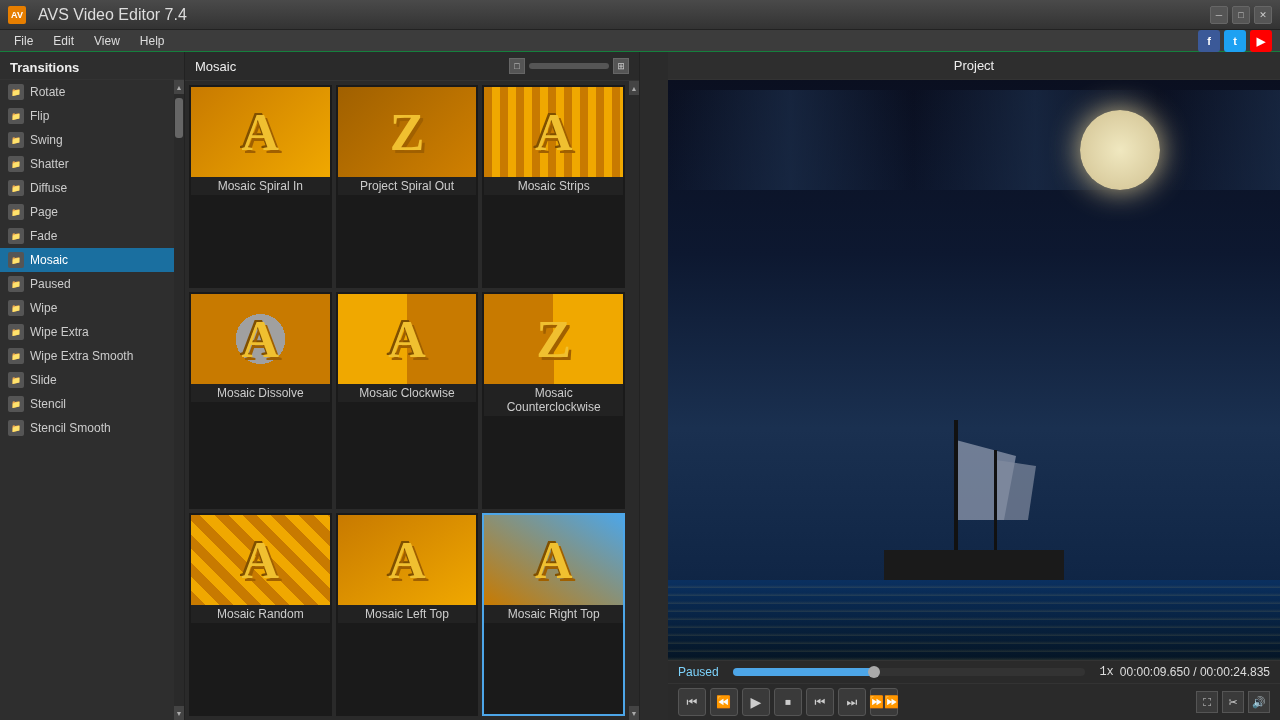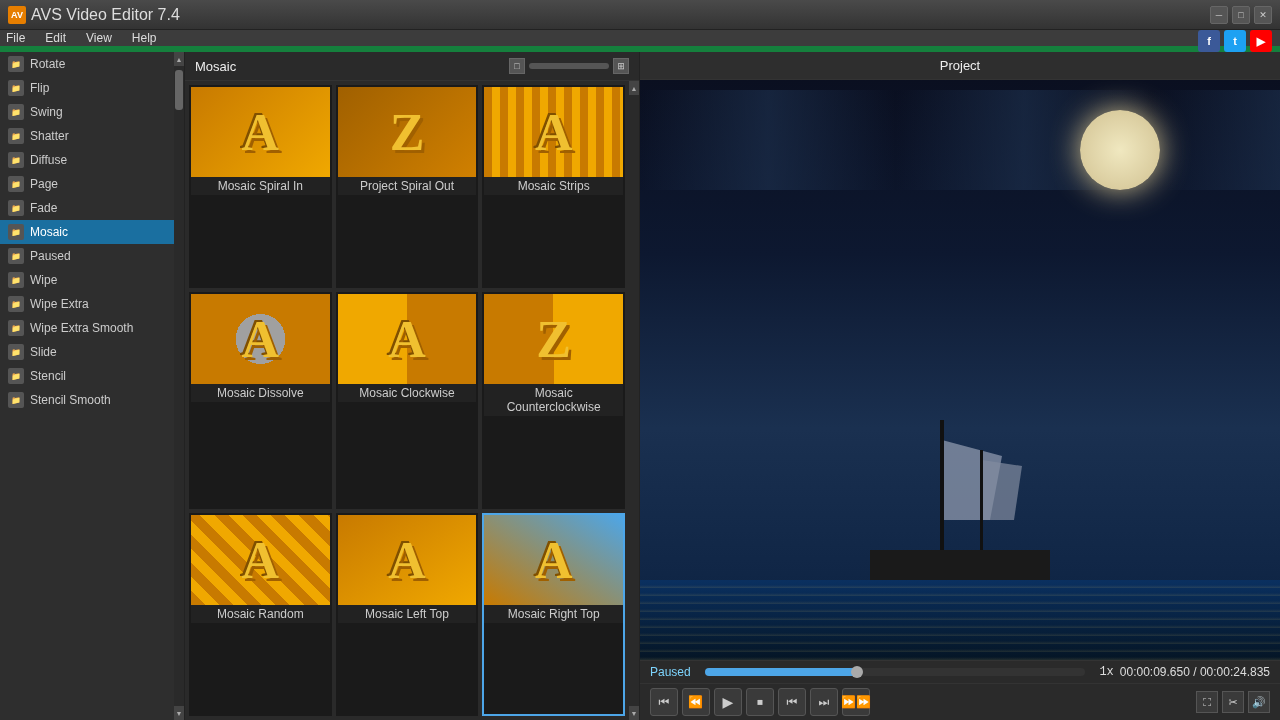--- a/index.html
+++ b/index.html
@@ -1,27 +1,27 @@
 <!DOCTYPE html>
 <html><head>
   <meta charset="utf-8">
   <style>
     * { margin: 0; padding: 0; box-sizing: border-box; }
     body { width: 1280px; height: 720px; overflow: hidden; background: #2b2b2b; font-family: 'Segoe UI', Arial, sans-serif; font-size: 12px; color: #eee; user-select: none; }
 
     
     #titlebar { height: 30px; background: linear-gradient(to bottom, #4a4a4a, #333); display: flex; align-items: center; justify-content: space-between; padding: 0 8px; border-bottom: 1px solid #222; }
-    #titlebar-left { display: flex; align-items: center; gap: 5px; }
+    #titlebar-left { display: flex; align-items: center; gap: 12px; }
     #titlebar-icon { width: 18px; height: 18px; background: #e67e00; border-radius: 2px; display: flex; align-items: center; justify-content: center; font-size: 9px; color: white; font-weight: bold; }
     #titlebar-title { color: #ddd; font-size: 16px; }
     #titlebar-controls { display: flex; gap: 4px; }
     .tb-btn { width: 18px; height: 18px; background: #555; border: 1px solid #666; border-radius: 2px; display: flex; align-items: center; justify-content: center; font-size: 9px; color: #ccc; cursor: pointer; }
 
     
-    #menubar { height: 22px; background: #3c3c3c; display: flex; align-items: center; padding: 0 2px; gap: 12px; border-bottom: 6px solid #15803d; }
+    #menubar { height: 22px; background: #3c3c3c; display: flex; align-items: center; padding: 0 10px; gap: 12px; border-bottom: 1px solid #15803d; }
     .menu-item { color: #ddd; font-size: 12px; cursor: pointer; padding: 2px 4px; }
     
     #social-icons { position: absolute; top: 30px; right: 8px; display: flex; gap: 4px; }
     .social-icon { width: 22px; height: 22px; border-radius: 3px; display: flex; align-items: center; justify-content: center; font-size: 11px; font-weight: bold; color: white; cursor: pointer; }
     .fb { background: #3b5998; }
     .tw { background: #1da1f2; }
     .yt { background: #ff0000; }
 
     
     #main { display: flex; height: calc(720px - 52px); }
@@ -57,21 +57,21 @@
     .thumb-clockwise { background: conic-gradient(#c87a00 0deg 180deg, #f0a800 180deg 360deg); }
     .thumb-counter { background: conic-gradient(#f0a800 0deg 180deg, #c87a00 180deg 360deg); }
     .thumb-random { background: repeating-linear-gradient(45deg, #c87a00 0px, #c87a00 10px, #f0a800 10px, #f0a800 20px); }
     .thumb-left-top { background: linear-gradient(to bottom right, #c87a00, #f0a800); }
     .thumb-right-top { background: linear-gradient(to bottom left, #4da6e8, #c87a00); }
 
     .thumb-letter { font-size: 52px; font-weight: 900; color: #f0c030; text-shadow: 3px 3px 0 #a06000, -2px -2px 0 #805000; font-family: Arial Black, Impact; position: absolute; top: 50%; left: 50%; transform: translate(-50%, -50%); }
     .thumb-letter-z { font-size: 52px; font-weight: 900; color: #f0c030; text-shadow: 3px 3px 0 #a06000; font-family: Arial Black, Impact; position: absolute; top: 50%; left: 50%; transform: translate(-50%, -50%); }
 
     
-    #right-panel { flex: 1; background: #1e1e1e; display: flex; flex-direction: column; }
+    #right-panel { flex: 1; background: #1e1e1e; display: flex; flex-direction: column; margin-left: 28px; }
     #preview-header { background: #2e2e2e; padding: 6px 10px; font-size: 13px; color: #eee; text-align: center; border-bottom: 1px solid #333; }
     #preview-area { flex: 1; background: #000; display: flex; align-items: center; justify-content: center; overflow: hidden; position: relative; }
     
     #ship-scene { width: 100%; height: 100%; background: linear-gradient(to bottom, #0a0f20 0%, #0d1830 30%, #1a3050 60%, #0a2040 100%); position: relative; overflow: hidden; }
     .moon { width: 80px; height: 80px; background: radial-gradient(circle, #f0e8c0, #d0c090); border-radius: 50%; position: absolute; top: 30px; right: 120px; box-shadow: 0 0 30px #d0c090; }
     .clouds { position: absolute; top: 10px; left: 0; right: 0; height: 100px; background: repeating-linear-gradient(90deg, transparent 0%, rgba(30,50,80,0.6) 20%, transparent 40%); }
     .water { position: absolute; bottom: 0; left: 0; right: 0; height: 80px; background: linear-gradient(to bottom, #0a3060, #051525); }
     .water-reflection { position: absolute; bottom: 0; left: 0; right: 0; height: 80px; background: repeating-linear-gradient(0deg, rgba(200,180,100,0.15) 0px, transparent 3px, transparent 8px); }
     .ship { position: absolute; bottom: 60px; left: 50%; transform: translateX(-50%); width: 280px; height: 200px; }
     .ship-body { width: 180px; height: 50px; background: #1a1a1a; border-radius: 0 0 20px 20px; position: absolute; bottom: 0; left: 50px; }
@@ -115,20 +115,21 @@
   <div id="social-icons">
     <div class="social-icon fb">f</div>
     <div class="social-icon tw">t</div>
     <div class="social-icon yt">▶</div>
   </div>
 </div>
 
 <div id="main">
 
   <div id="left-panel">
+    <div id="transitions-header">Transitions</div>
     <div style="display:flex;flex:1;overflow:hidden;">
       <div id="transitions-list">
         <div class="trans-item">
           <div class="trans-item-icon">📁</div>
           <span class="trans-item-label">Rotate</span>
         </div>
         <div class="trans-item">
           <div class="trans-item-icon">📁</div>
           <span class="trans-item-label">Flip</span>
         </div>

